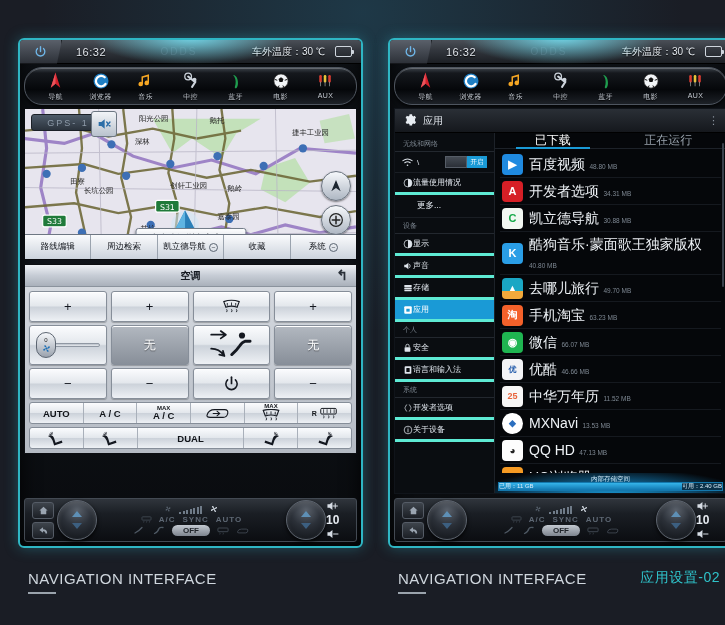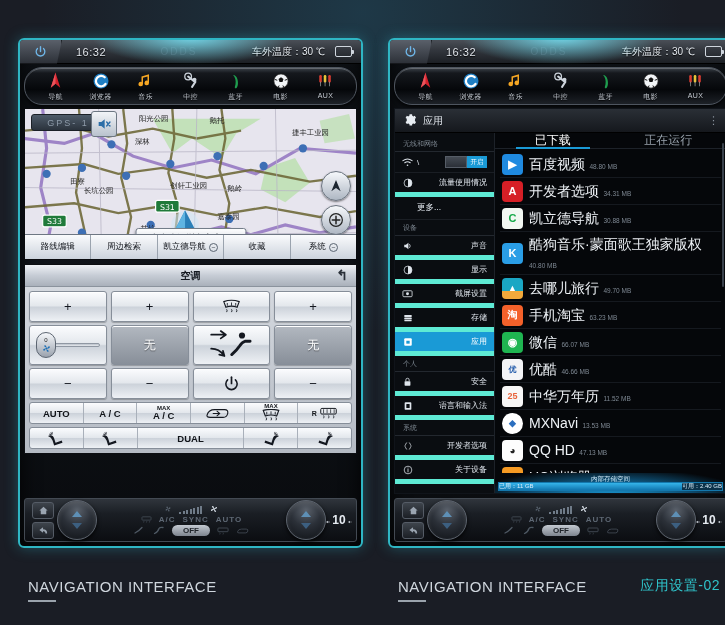--- a/index.html
+++ b/index.html
@@ -188,34 +188,34 @@
   .tri.dn{border-top:6px solid #3c5f80;}
   .hw-mid{ flex:1; height:100%; display:flex; flex-direction:column; justify-content:center; align-items:center; gap:1px; padding:2px 4px;}
   .hw-r{ display:flex; align-items:center; justify-content:center; gap:7px; width:100%;}
   .hw-t{ font-size:8px; color:#5e6874; letter-spacing:1px; font-weight:bold;}
   .hw-off{
     padding:1px 11px; border-radius:9px; font-size:8px; color:#20252b; font-weight:bold;
     background:linear-gradient(180deg,#c3c9d1,#7d848e);
   }
   .bars{ display:flex; align-items:flex-end; gap:1.5px; height:9px;}
   .bars i{ width:2px; background:#6f7b88; display:block;}
-  .hw-vol{ width:26px; display:flex;flex-direction:row;align-items:flex-end;justify-content:center;gap:2px;}
+  .hw-vol{ width:26px; display:flex;flex-direction:column;align-items:flex-start;justify-content:center;gap:2px;}
   .hw-volnum{ color:#e6ebf1; font-size:12px; font-weight:bold;}
 
   
   .set-root{ position:absolute; left:4px; right:4px; top:68px; bottom:52px;
              background:#05070a; border:1px solid #10141a; display:flex; flex-direction:column; overflow:hidden;}
   .set-hd{ height:24px; background:linear-gradient(180deg,#2a2f36,#15181d); display:flex; align-items:center; padding:0 7px;
            border-bottom:1px solid #000;}
   .set-hd-title{ color:#e4e9ef; font-size:10px; margin-left:6px; }
   .set-dots{ margin-left:auto; color:#8a939e; font-size:11px; letter-spacing:0; line-height:.55; text-align:center;}
   .set-main{ flex:1; display:flex; overflow:hidden; }
   .set-side{ width:100px; background:#0a0d11; border-right:1px solid #1d2229; padding:3px 0;}
   .set-grp{ color:#7d8791; font-size:7px; padding:3px 8px 2px 8px; border-bottom:1px solid #23282f;}
-  .set-it{ display:flex; align-items:center; padding:4px 7px; border-bottom:5px solid #5eead4;justify-content:space-between;}
+  .set-it{ display:flex; align-items:center; padding:4px 7px; border-bottom:3px solid #5eead4;}
   .set-it.sel{ background:#1a9ad6; }
   .set-it-lb{ color:#dfe5ec; font-size:8px;}
   .set-it.sel .set-it-lb{ color:#fff;}
   .set-ic{ width:11px;height:11px; display:flex;align-items:center;justify-content:center; color:#cfd6de; flex:none;}
   .wifi-row{ display:flex; align-items:center; gap:4px; padding:4px 7px; border-bottom:1px solid #1a1e24;}
   .wifi-sw{ width:42px; height:12px; border-radius:2px; display:flex; margin-left:auto;}
   .wifi-sw .off{ flex:1; background:linear-gradient(180deg,#454b54,#2b3038); border:1px solid #565d67;}
   .wifi-sw .on{ flex:1; background:#1a9ad6; color:#fff; font-size:6.5px; display:flex;align-items:center;justify-content:center;}
   .set-more{ color:#dfe5ec; font-size:8.5px; padding:5px 7px 5px 22px; border-bottom:1px solid #1a1e24;}
 
@@ -238,21 +238,21 @@
     height:20px; position:relative; margin-top:auto;
     background:radial-gradient(ellipse at 50% 120%, #1a9ad6 0%, #0d4e73 50%, #05070a 85%);
   }
   .storage-t{ position:absolute; left:0; right:0; top:2px; text-align:center; color:#cfe8f7; font-size:6.5px;}
   .storage-bar{ position:absolute; left:3px; right:3px; bottom:2px; height:9px; background:#0b3149; border:1px solid #1478ad;}
   .storage-fill{ position:absolute; left:0; top:0; bottom:0; width:82%; background:linear-gradient(180deg,#35b4ea,#1177b0);}
   .st-l{ position:absolute; left:4px; bottom:2.5px; color:#d9eefb; font-size:6px;}
   .st-r{ position:absolute; right:4px; bottom:2.5px; color:#d9eefb; font-size:6px;}
 
   
-  .cap{ position:absolute; bottom:24px; height:30px; display:flex; align-items:center; }
+  .cap{ position:absolute; bottom:32px; height:30px; display:flex; align-items:center; }
   .cap.left{ left:28px; width:345px;}
   .cap.right{ left:398px; width:330px;}
   .cap-en{ color:#cfd6dd; font-size:15px; letter-spacing:.5px; position:relative; font-family:"Liberation Sans", sans-serif;}
   .cap-en::after{content:"";position:absolute;left:0;bottom:-7px;width:28px;height:2px;background:#9aa3ac;}
   .cap-cn{ color:#2fc2c9; font-size:14px; margin-left:auto; padding-right:8px; letter-spacing:.5px;}
 </style>
 </head>
 <body>
 
 <div class="page">
@@ -799,43 +799,34 @@
                   </svg>
               </span>
               <span class="set-it-lb">流量使用情况</span>
             </div>
             <div class="set-more">更多...</div>
 
             <div class="set-grp">设备</div>
             <div class="set-it">
               <span class="set-ic">
                 <svg width="10" height="10" viewBox="0 0 24 24">
+                    <circle cx="12" cy="12" r="9.5" fill="none" stroke="#dfe5ec" stroke-width="1.8"></circle>
+                    <path d="M12 2.5 A9.5 9.5 0 0 1 12 21.5 Z" fill="#dfe5ec"></path>
+                  </svg>
+              </span>
+              <span class="set-it-lb">显示</span>
+            </div>
+            <div class="set-it">
+              <span class="set-ic">
+                <svg width="10" height="10" viewBox="0 0 24 24">
                     <path d="M13 4 L7 9 H3v6h4l6 5z" fill="#dfe5ec"></path>
                     <path d="M16 8a6 6 0 0 1 0 8" stroke="#dfe5ec" stroke-width="1.8" fill="none" stroke-linecap="round"></path>
                   </svg>
               </span>
               <span class="set-it-lb">声音</span>
-            </div>
-            <div class="set-it">
-              <span class="set-ic">
-                <svg width="10" height="10" viewBox="0 0 24 24">
-                    <circle cx="12" cy="12" r="9.5" fill="none" stroke="#dfe5ec" stroke-width="1.8"></circle>
-                    <path d="M12 2.5 A9.5 9.5 0 0 1 12 21.5 Z" fill="#dfe5ec"></path>
-                  </svg>
-              </span>
-              <span class="set-it-lb">显示</span>
-            </div>
-            <div class="set-it">
-              <span class="set-ic">
-                <svg width="11" height="9" viewBox="0 0 24 18">
-                    <rect x="2" y="3" width="20" height="13" rx="2" fill="none" stroke="#dfe5ec" stroke-width="1.8"></rect>
-                    <circle cx="12" cy="9.5" r="3.2" fill="#dfe5ec"></circle>
-                  </svg>
-              </span>
-              <span class="set-it-lb">截屏设置</span>
             </div>
             <div class="set-it">
               <span class="set-ic">
                 <svg width="10" height="10" viewBox="0 0 24 24">
                     <rect x="3" y="5" width="18" height="4.5" rx="1" fill="#dfe5ec"></rect>
                     <rect x="3" y="11" width="18" height="4.5" rx="1" fill="#dfe5ec"></rect>
                     <rect x="3" y="17" width="18" height="2.5" rx="1" fill="#dfe5ec"></rect>
                   </svg>
               </span>
               <span class="set-it-lb">存储</span>

